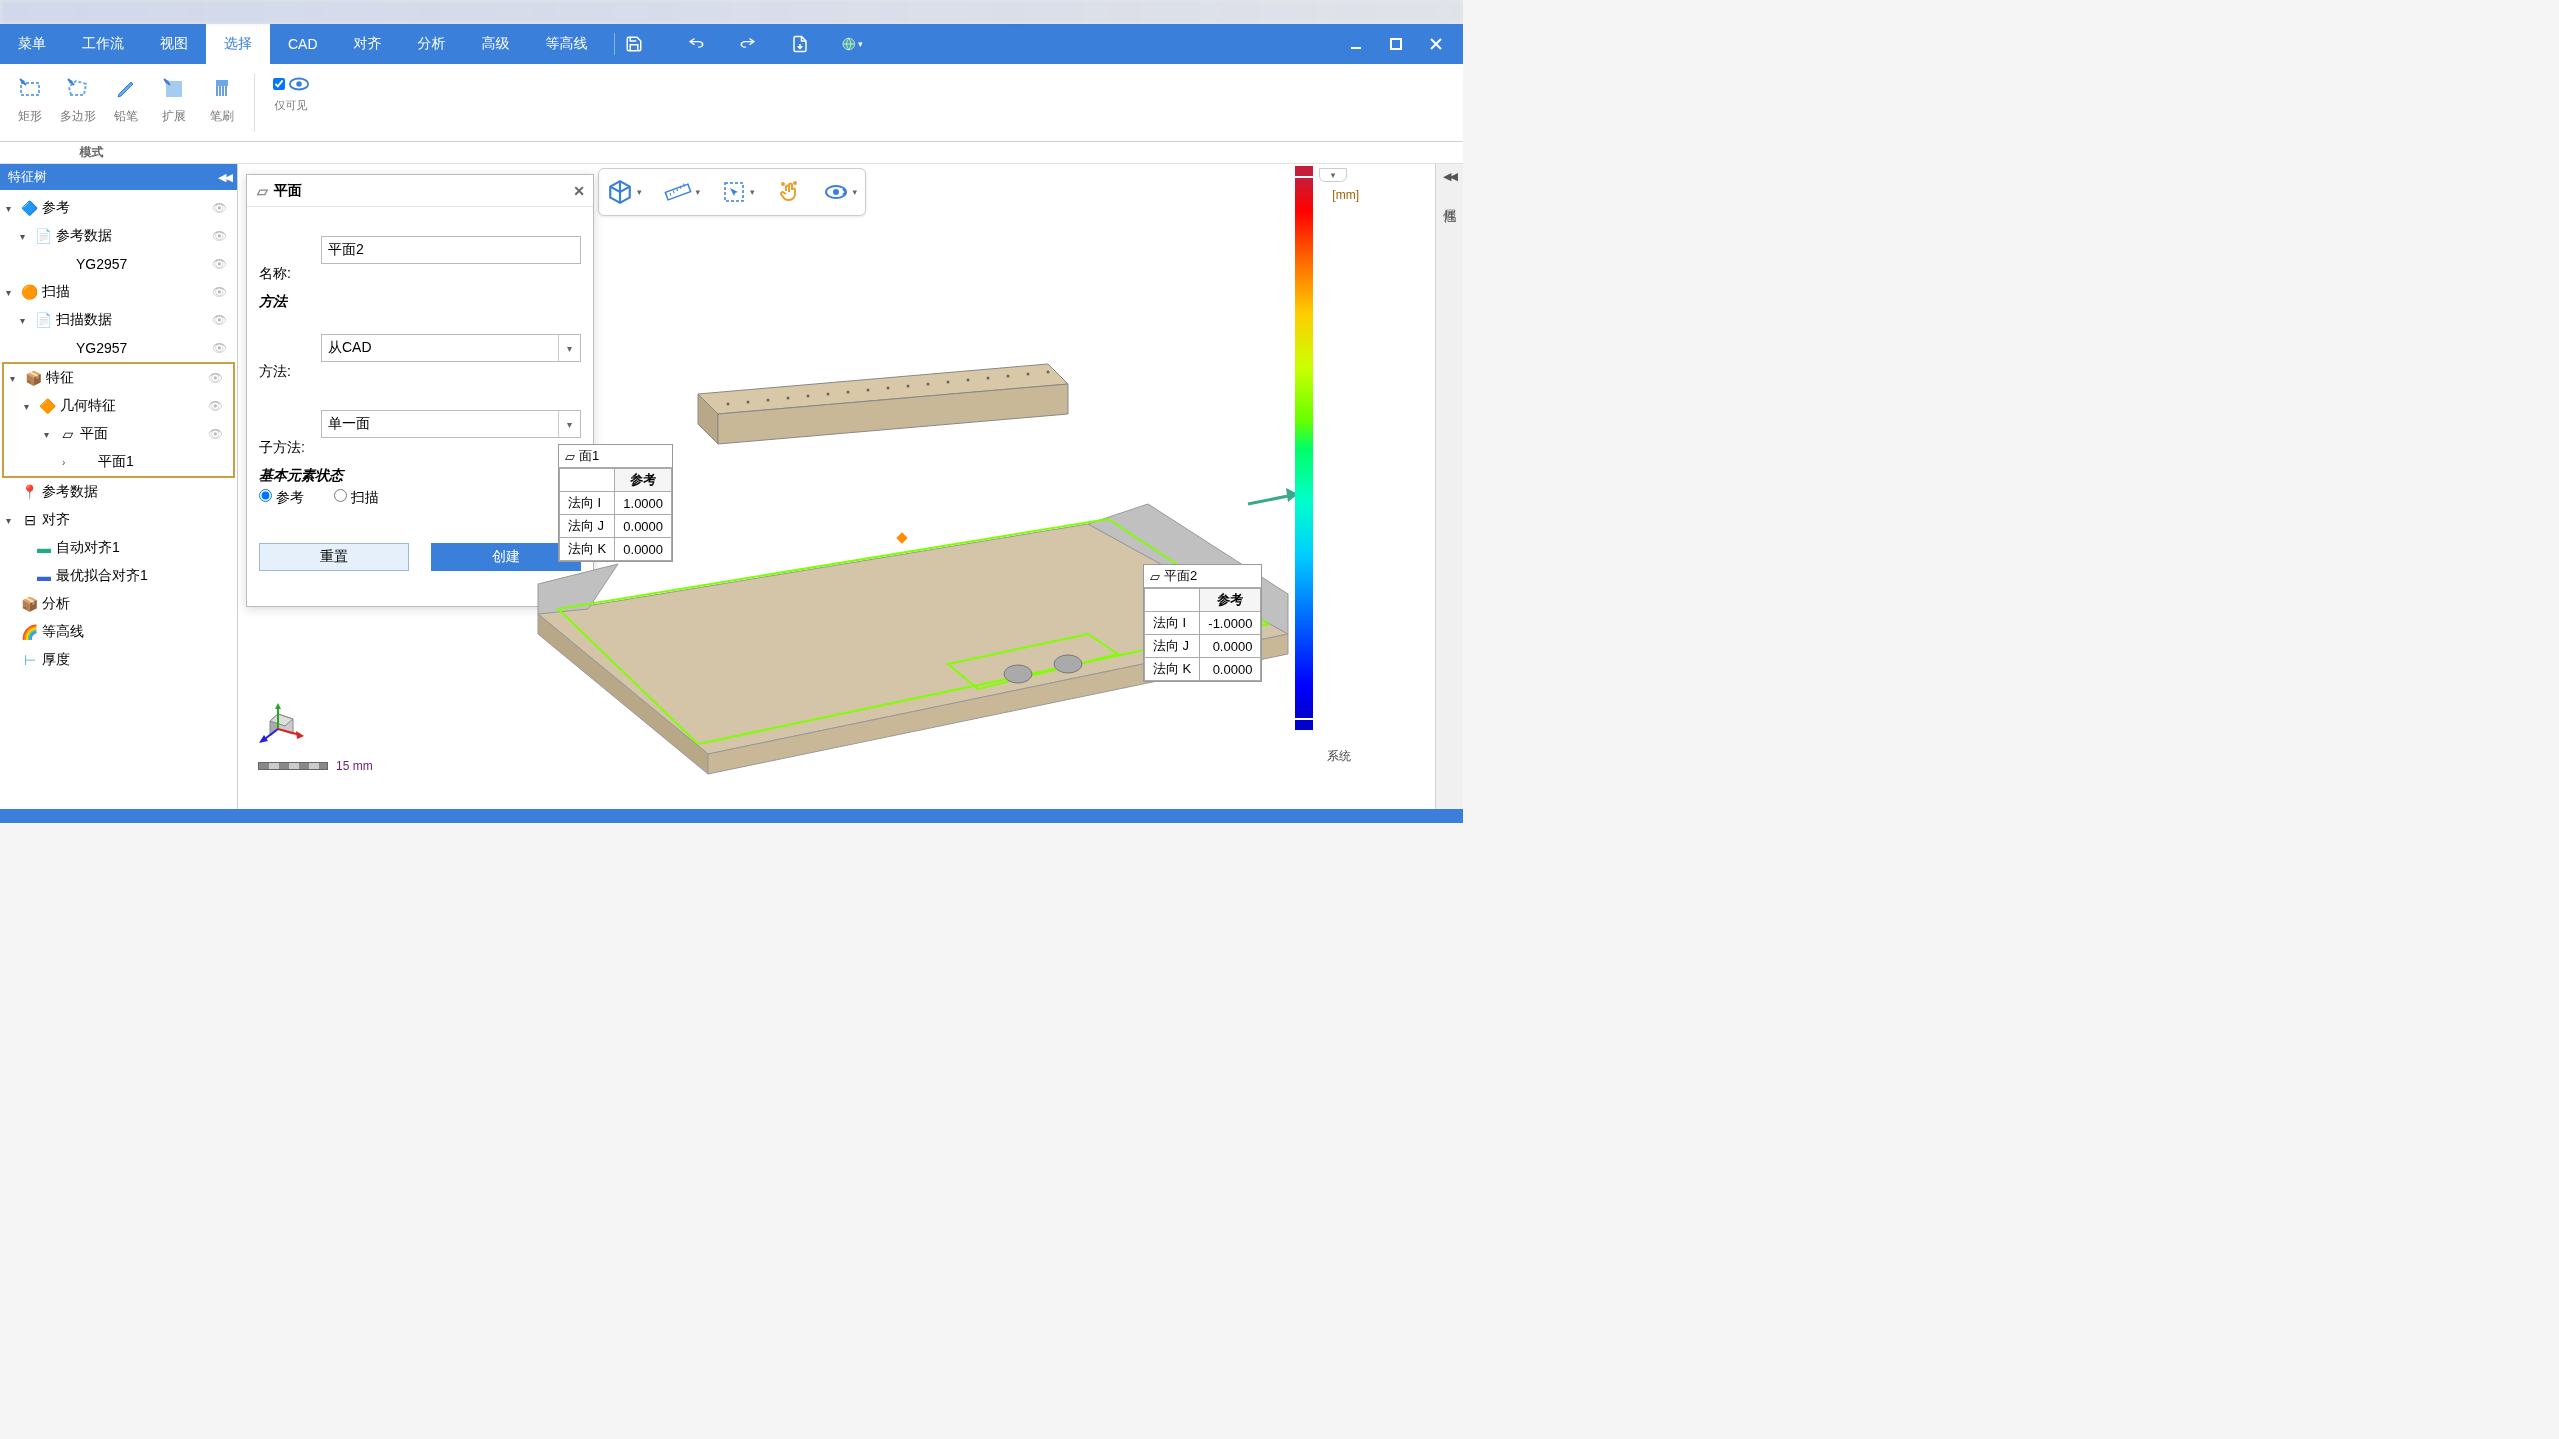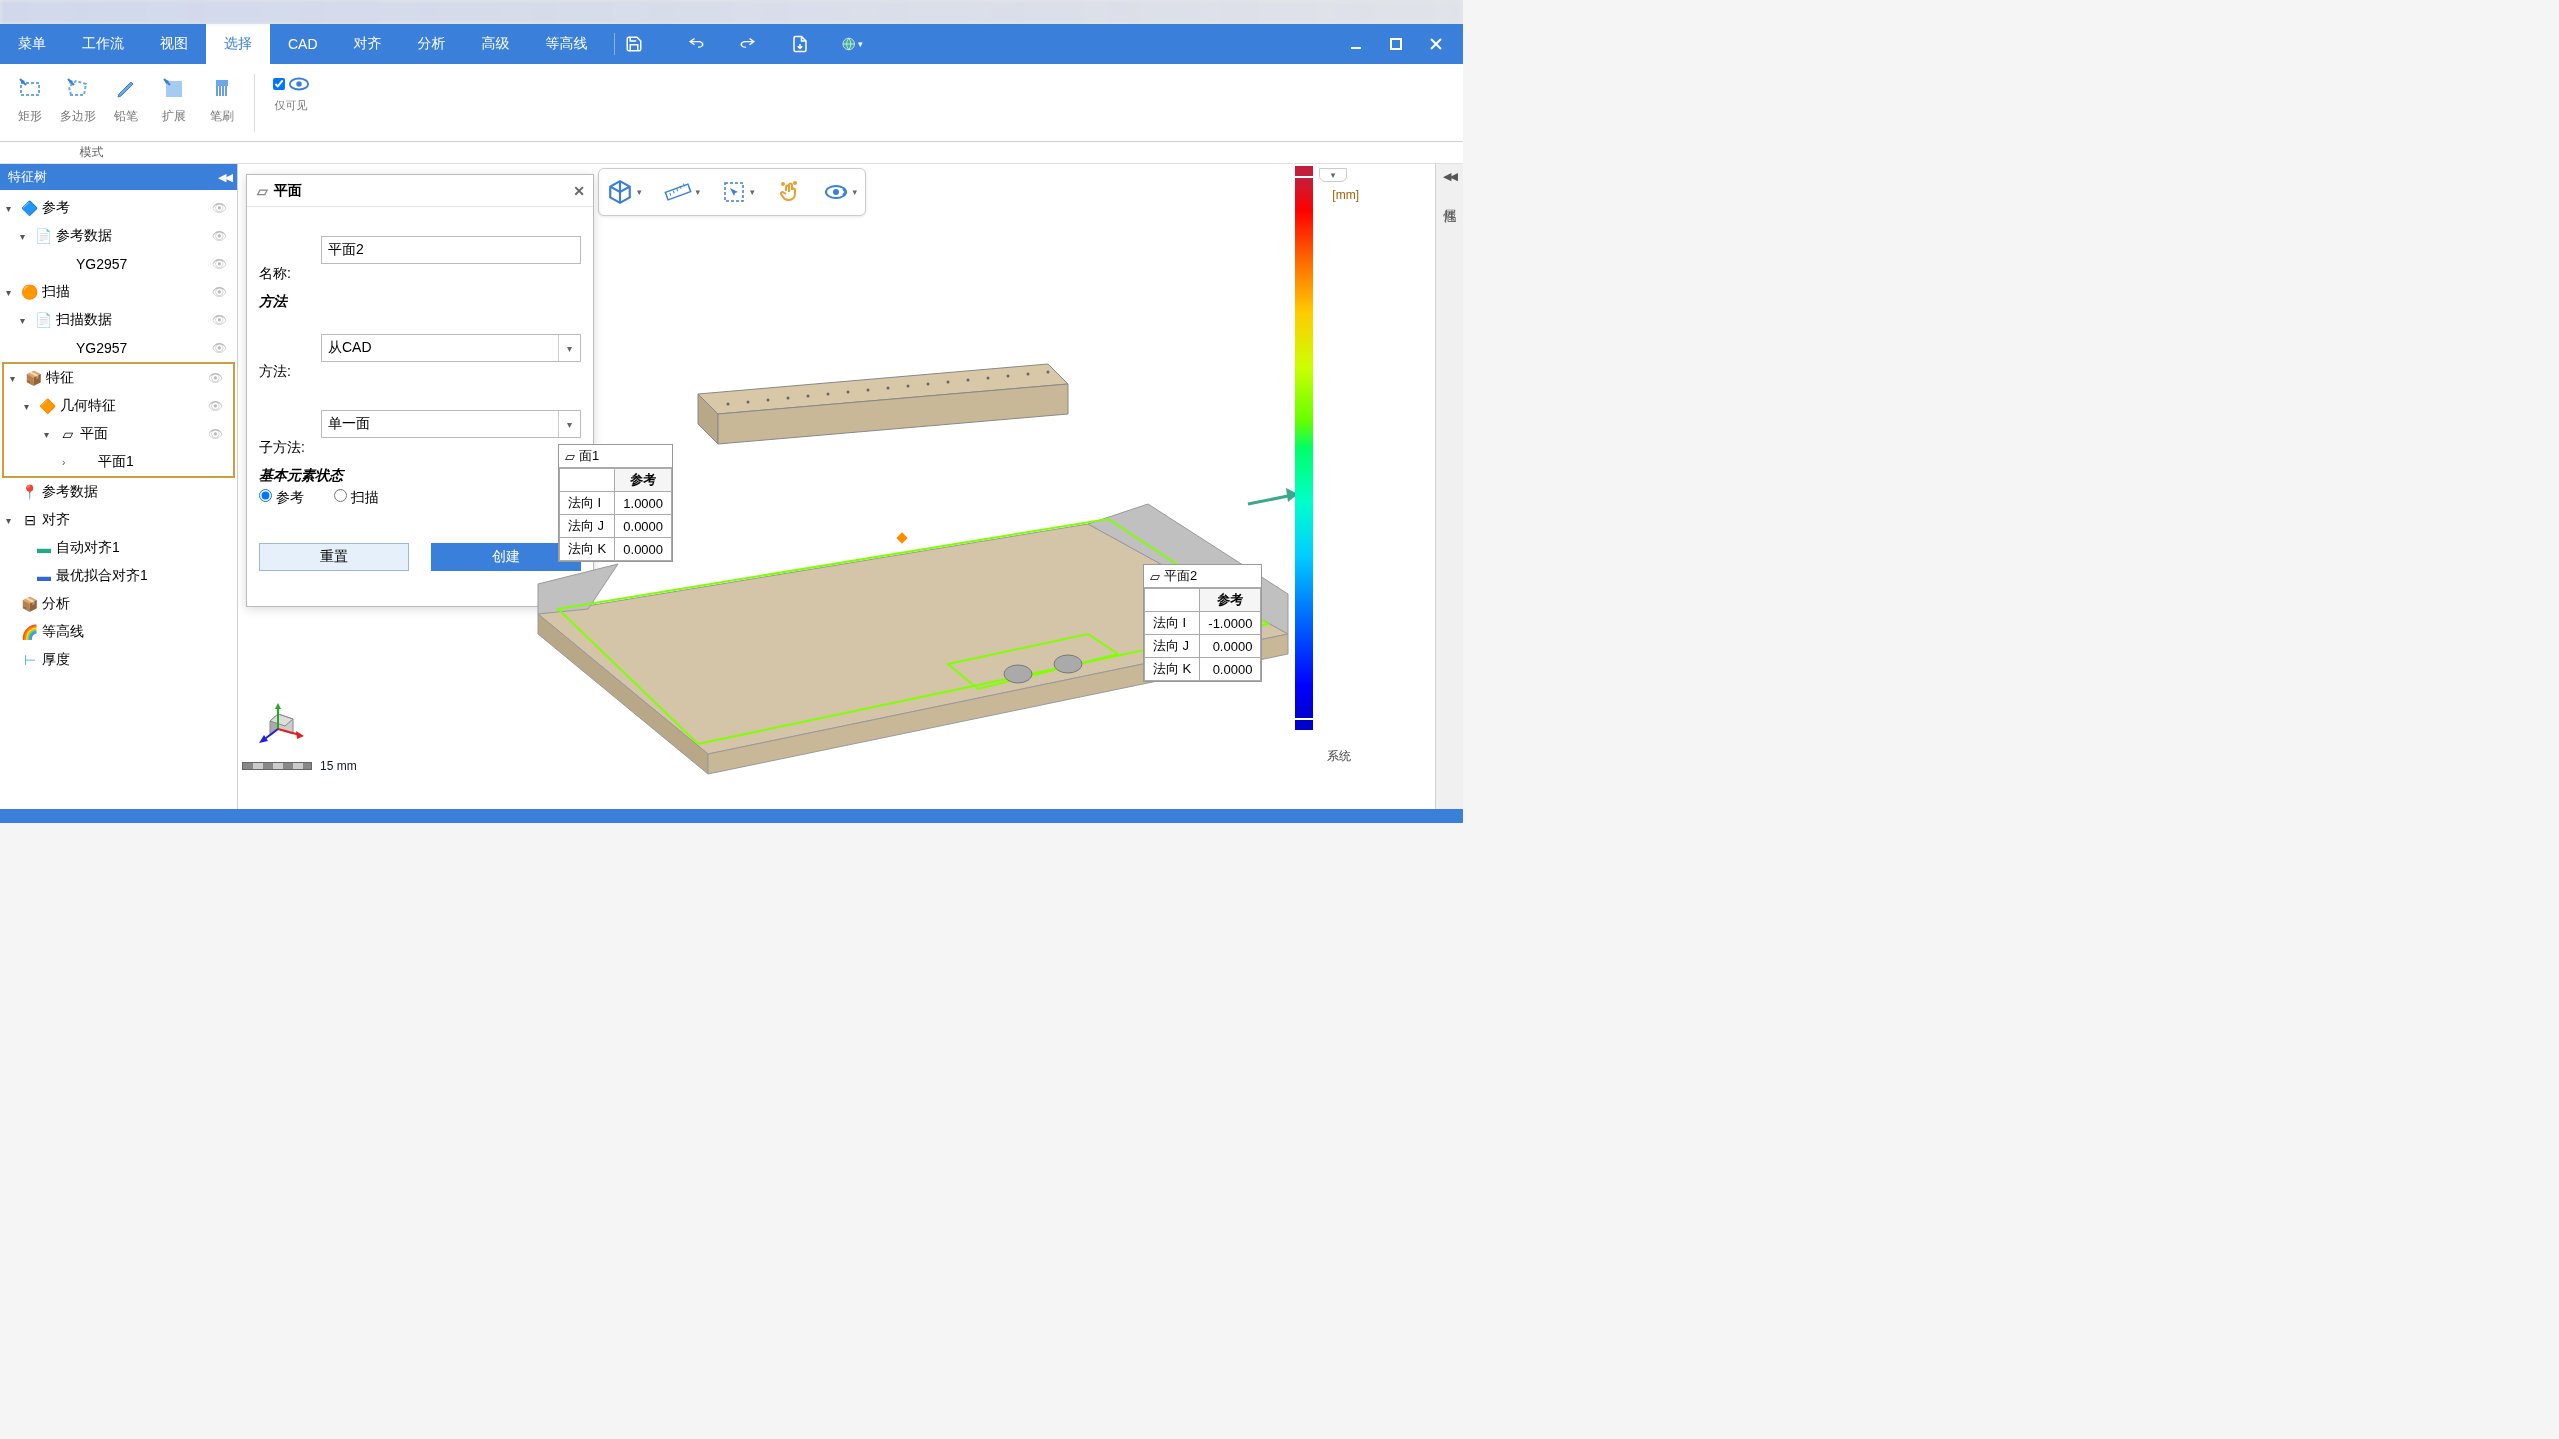--- a/index.html
+++ b/index.html
@@ -12,21 +12,21 @@
 .menu-item { padding: 0 18px; height: 40px; display: flex; align-items: center; cursor: pointer; }
 .menu-item.active { background: #fff; color: #3a7fd9; }
 .menu-sep { width: 1px; height: 22px; background: rgba(255,255,255,0.4); margin: 0 8px; }
 .menu-icon { width: 22px; height: 22px; display: inline-flex; align-items: center; justify-content: center; }
 .menu-right { margin-left: auto; display: flex; align-items: center; gap: 18px; padding-right: 16px; }
 
 .ribbon { background: #fff; height: 78px; border-bottom: 1px solid #d0d0d0; display: flex; align-items: center; padding: 4px 8px; gap: 4px; }
 .ribbon-tool { width: 44px; height: 62px; display: flex; flex-direction: column; align-items: center; justify-content: flex-start; gap: 6px; padding-top: 4px; font-size: 12px; color: #777; cursor: pointer; }
 .ribbon-tool .ico { width: 26px; height: 26px; display: flex; align-items: center; justify-content: center; }
 .ribbon-sep { width: 1px; height: 58px; background: #ddd; margin: 0 6px; }
-.ribbon-group-label { background: #fff; height: 22px; display: flex; align-items: center; justify-content: center; font-size: 12px; color: #666; border-bottom: 1px solid #e0e0e0; }
+.ribbon-group-label { background: #fff; height: 22px; display: flex; align-items: center; justify-content: center; font-size: 12px; color: #666; border-bottom: 1px solid #e0e0e0; font-weight: bold; }
 
 .main { display: flex; height: calc(100% - 24px - 40px - 100px - 14px); }
 
 .side-left { width: 238px; background: #fff; border-right: 1px solid #d0d0d0; display: flex; flex-direction: column; font-size: 14px; }
 .side-header { background: #3a7fd9; color: #fff; height: 26px; display: flex; align-items: center; padding: 0 8px; font-size: 13px; position: relative; }
 .side-header .collapse-arrows { position: absolute; right: 6px; font-size: 11px; letter-spacing: -2px; color: #fff; }
 .tree { padding: 4px 0; overflow-y: auto; }
 .tree-row { height: 28px; display: flex; align-items: center; padding-left: 6px; position: relative; cursor: pointer; }
 .tree-exp { width: 14px; font-size: 10px; color: #555; }
 .tree-ico { width: 20px; display: inline-flex; justify-content: center; }
@@ -71,21 +71,21 @@
 .legend-unit { position: absolute; top: 188px; right: 104px; font-size: 12px; color: #a16207; }
 .legend-sys { position: absolute; bottom: 58px; right: 112px; font-size: 12px; color: #444; }
 
 .side-right { width: 28px; background: #f0f0f0; border-left: 1px solid #d0d0d0; display: flex; flex-direction: column; align-items: center; padding-top: 6px; font-size: 13px; color: #555; }
 .side-right .vtab { writing-mode: vertical-rl; padding: 10px 0; cursor: pointer; }
 .side-right .arrows { font-size: 11px; letter-spacing: -2px; margin-bottom: 6px; }
 
 .statusbar { height: 14px; background: #3a7fd9; position: absolute; bottom: 0; left: 0; right: 0; }
 
 .triad { position: absolute; bottom: 60px; left: 20px; width: 50px; height: 50px; }
-.scalebar { position: absolute; bottom: 36px; left: 4px; font-size: 12px; color: #0f172a; display: flex; align-items: center; gap: 8px; }
+.scalebar { position: absolute; bottom: 36px; left: 20px; font-size: 12px; color: #701a75; display: flex; align-items: center; gap: 8px; }
 .scalebar .bar { width: 70px; height: 8px; background: repeating-linear-gradient(90deg, #888 0 10px, #ccc 10px 20px); border: 1px solid #666; }
 
 svg { display: block; }
 </style>
 </head>
 <body>
 
 <div class="titlebar"></div>
 
 <div class="menubar">

